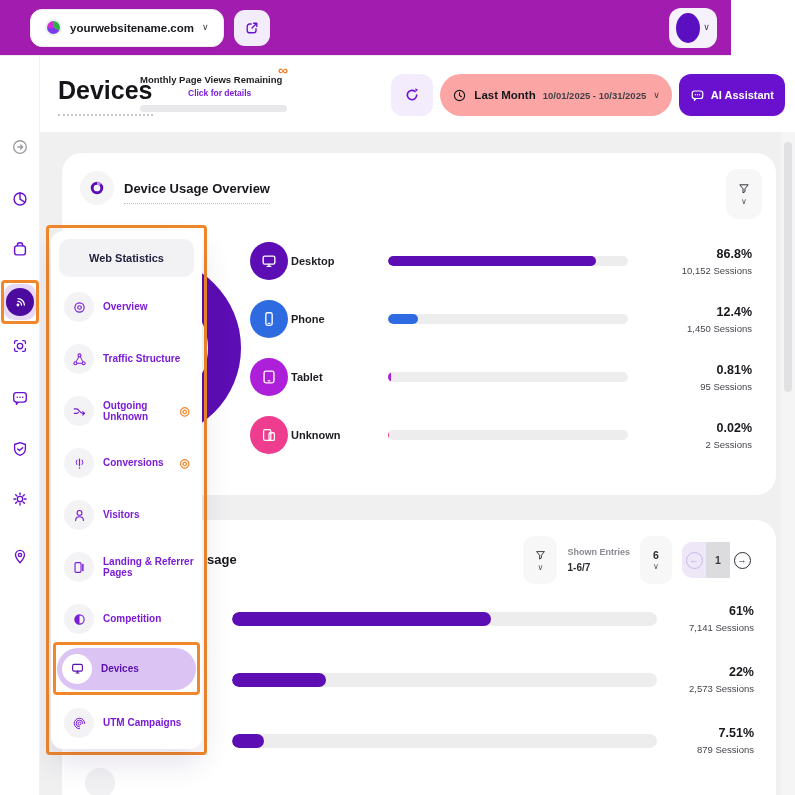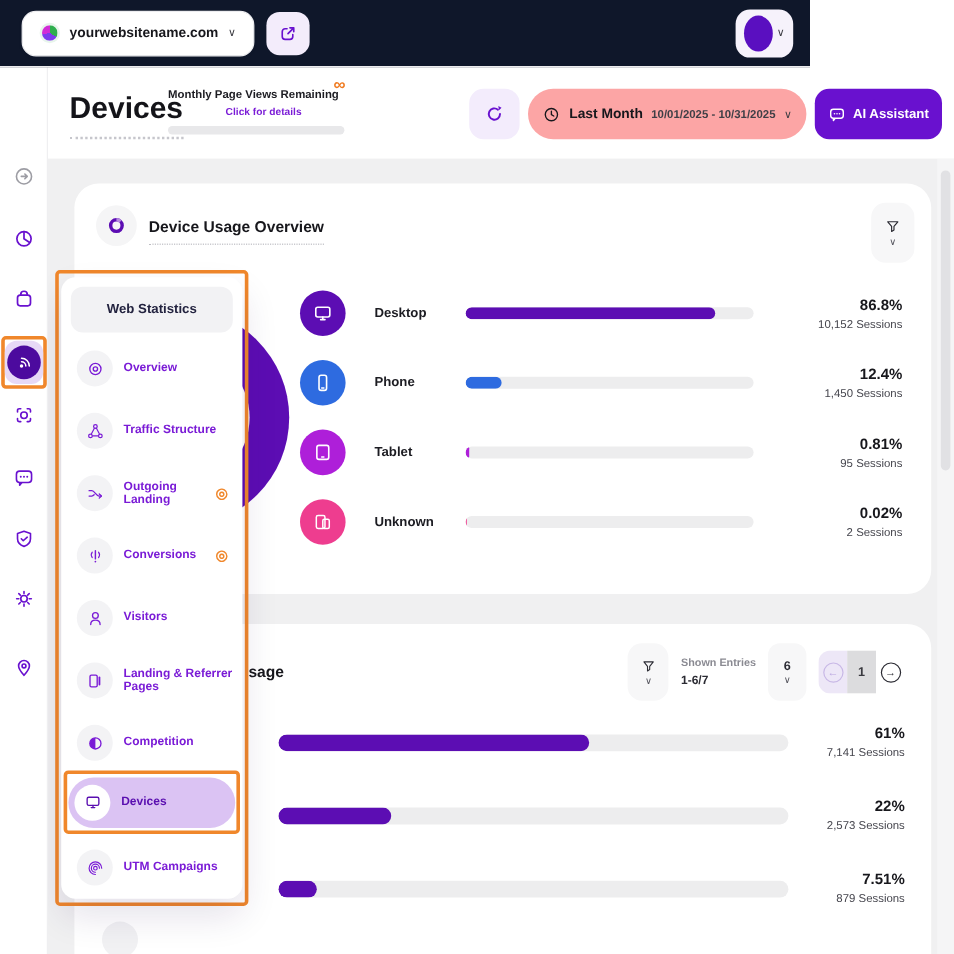--- a/index.html
+++ b/index.html
@@ -2,22 +2,22 @@
 <html><head>
 <meta charset="utf-8">
 <style>
   * { margin:0; padding:0; box-sizing:border-box; }
   html,body { background:#fff; }
   #app {
     position:relative; width:795px; height:795px; overflow:hidden;
     font-family:"Liberation Sans", sans-serif; background:#fff; color:#17171c;
   }
   
-  .topbar { position:absolute; left:0; top:0; width:675px; height:56px; background:#0f172a;
-    border-bottom:1px solid #ececee; display:flex; align-items:center; padding:0 14px 0 18px; z-index:60; }
+  .topbar { position:absolute; left:0; top:0; width:731px; height:56px; background:#a21caf;
+    border-bottom:1px solid #ececee; display:flex; align-items:center; padding:0 14px 0 30px; z-index:60; }
   .site-pill { display:flex; align-items:center; gap:8px; height:38px; padding:0 14px;
     background:#fff; border:1px solid #ededf0; border-radius:12px; box-shadow:0 1px 3px rgba(20,20,40,.05); cursor:pointer; }
   .site-logo { width:17px; height:17px; border-radius:50%;
     background:conic-gradient(#2fae4e 0 120deg,#7c3aed 120deg 260deg,#d12bd6 260deg 360deg);
     border:2px solid #e8f5ec; }
   .site-name { font-size:11.5px; font-weight:700; color:#17171c; }
   .chev { font-size:9px; color:#3a3a40; line-height:1; }
   .ext-btn { width:36px; height:36px; margin-left:10px; border-radius:11px; background:#f3ecfb;
     display:flex; align-items:center; justify-content:center; cursor:pointer; }
   .avatar-box { margin-left:auto; width:48px; height:40px; border-radius:12px; background:#f6f2fb;
@@ -75,21 +75,21 @@
 
   
   .donut { position:absolute; left:-3px; top:104px; width:182px; height:182px; border-radius:50%;
     background:conic-gradient(#5c0db3 0deg 312.5deg,#2e6be0 312.5deg 357.2deg,#ae1fd9 357.2deg 359.9deg,#ee3d8f 359.9deg 360deg); }
   .donut-hole { position:absolute; left:33px; top:33px; width:116px; height:116px; border-radius:50%; background:#fff; }
 
   
   .ov-rows { position:absolute; left:188px; top:82px; width:502px; }
   .ov-row { display:flex; align-items:center; height:52px; margin-bottom:6px; }
   .ov-ic { width:38px; height:38px; border-radius:50%; display:flex; align-items:center; justify-content:center; flex:0 0 38px; }
-  .ov-label { width:100px; padding-left:24px; font-size:11px; font-weight:600; color:#1c1c22; }
+  .ov-label { width:100px; padding-left:3px; font-size:11px; font-weight:600; color:#1c1c22; }
   .track { background:#ededee; border-radius:8px; overflow:hidden; }
   .ov-track { width:240px; height:10px; }
   .fill { height:100%; border-radius:8px; }
   .vals { margin-left:auto; text-align:right; }
   .val-pct { font-size:12.5px; font-weight:700; color:#17171c; margin-bottom:4px; }
   .val-sess { font-size:9.5px; font-weight:500; color:#45454d; }
 
   
   .c2-title { position:absolute; left:145px; top:32px; font-size:13px; font-weight:700; color:#17171c; }
   .c2-ctrls { position:absolute; right:22px; top:16px; display:flex; align-items:center; gap:10px; }
@@ -439,21 +439,21 @@
       </div>
 
       <div class="mi" style="top:159px">
         <span class="mi-ic">
           <svg width="15" height="15" viewBox="0 0 20 20">
               <path d="M3 6.5h3c3 0 5 6 8 6h2.5" fill="none" stroke="#7a1bd6" stroke-width="1.5" stroke-linecap="round"></path>
               <path d="M3 12.5h3c1 0 1.8-.6 2.6-1.4" fill="none" stroke="#7a1bd6" stroke-width="1.5" stroke-linecap="round"></path>
               <path d="M14.3 10.2l2.4 2.3-2.4 2.3" fill="none" stroke="#7a1bd6" stroke-width="1.5" stroke-linecap="round" stroke-linejoin="round"></path>
             </svg>
         </span>
-        <span class="mi-label">Outgoing Landing</span>
+        <span class="mi-label">Outgoing Unknown</span>
         <span class="mi-badge">◎</span>
       </div>
 
       <div class="mi" style="top:211px">
         <span class="mi-ic">
           <svg width="15" height="15" viewBox="0 0 20 20">
               <path d="M10 4v9" stroke="#7a1bd6" stroke-width="1.6" stroke-linecap="round"></path>
               <circle cx="10" cy="16" r="1" fill="#7a1bd6"></circle>
               <path d="M6.5 5.5a5 5 0 0 0 0 6M13.5 5.5a5 5 0 0 1 0 6" fill="none" stroke="#7a1bd6" stroke-width="1.3" stroke-linecap="round"></path>
             </svg>

